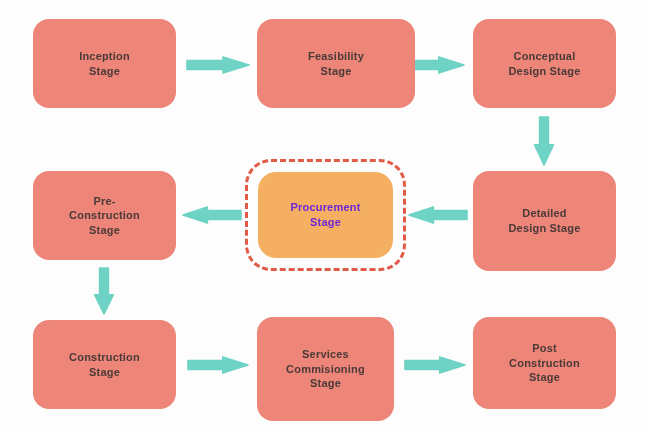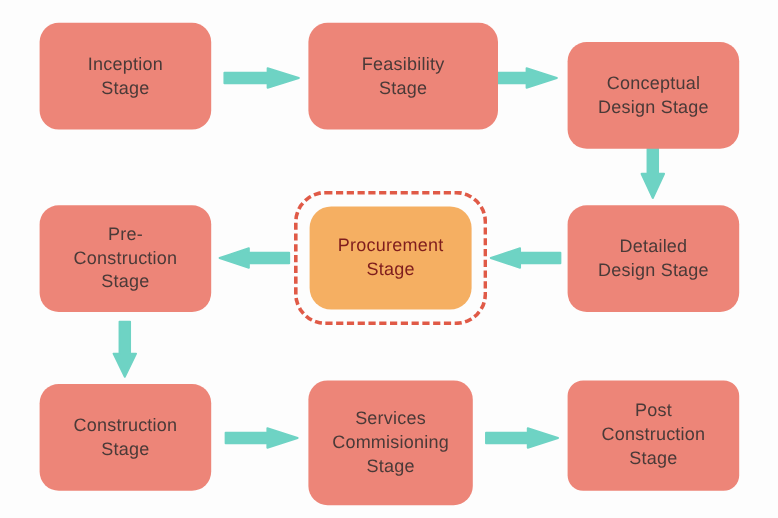--- a/index.html
+++ b/index.html
@@ -24,24 +24,24 @@
   .node {
     position: absolute;
     box-sizing: border-box;
     display: flex;
     align-items: center;
     justify-content: center;
     text-align: center;
     border-radius: 16px;
     background: #ed8578;
     color: #4a3a38;
-    font-size: 15px;
+    font-size: 11px;
     line-height: 1.32;
     letter-spacing: 0.2px;
-    font-weight: 400;
+    font-weight: 700;
     padding: 2px 6px;
     white-space: pre-line;
   }
   .node.highlight {
     background: #f5af62;
     border-radius: 18px;
   }
 
   
   .ring {
@@ -104,31 +104,31 @@
     </div>
     <div class="arrow" style="left: 405px; top: 352px; width: 60px; height: 26px;">
       <svg viewBox="0 0 60 26" xmlns="http://www.w3.org/2000/svg">
         <polygon points="0.0,8.6 34.8,8.6 34.8,4.9 60.0,13.0 34.8,21.1 34.8,17.4 0.0,17.4" fill="#6ED3C4" stroke="#6ED3C4" stroke-width="1.6" stroke-linejoin="round"></polygon>
       </svg>
     </div>
     <div class="node" style="left: 33px; top: 19px; width: 143px; height: 89px; background: rgb(237, 133, 120); color: rgb(74, 58, 56);">Inception
 Stage</div>
     <div class="node" style="left: 257px; top: 19px; width: 158px; height: 89px; background: rgb(237, 133, 120); color: rgb(74, 58, 56);">Feasibility
 Stage</div>
-    <div class="node" style="left: 473px; top: 19px; width: 143px; height: 89px; background: rgb(237, 133, 120); color: rgb(74, 58, 56); margin-top: 16px;">Conceptual
+    <div class="node" style="left: 473px; top: 19px; width: 143px; height: 89px; background: rgb(237, 133, 120); color: rgb(74, 58, 56);">Conceptual
 Design Stage</div>
-    <div class="node" style="left: 473px; top: 171px; width: 143px; height: 89px; background: rgb(237, 133, 120); color: rgb(74, 58, 56);">Detailed
+    <div class="node" style="left: 473px; top: 171px; width: 143px; height: 100px; background: rgb(237, 133, 120); color: rgb(74, 58, 56);">Detailed
 Design Stage</div>
     <div class="ring" style="left: 245px; top: 159px; width: 161px; height: 112px; border-color: rgb(224, 90, 71);"></div>
-    <div class="node highlight" style="left: 258px; top: 172px; width: 135px; height: 86px; background: rgb(245, 175, 98); color: #7f1d1d;">Procurement
+    <div class="node highlight" style="left: 258px; top: 172px; width: 135px; height: 86px; background: rgb(245, 175, 98); color: #6d28d9;">Procurement
 Stage</div>
     <div class="node" style="left: 33px; top: 171px; width: 143px; height: 89px; background: rgb(237, 133, 120); color: rgb(74, 58, 56);">Pre-
 Construction
 Stage</div>
     <div class="node" style="left: 33px; top: 320px; width: 143px; height: 89px; background: rgb(237, 133, 120); color: rgb(74, 58, 56);">Construction
 Stage</div>
     <div class="node" style="left: 257px; top: 317px; width: 137px; height: 104px; background: rgb(237, 133, 120); color: rgb(74, 58, 56);">Services
 Commisioning
 Stage</div>
-    <div class="node" style="left: 473px; top: 317px; width: 143px; height: 92px; background: rgb(237, 133, 120); color: rgb(74, 58, 56); border-radius: 13px;">Post
+    <div class="node" style="left: 473px; top: 317px; width: 143px; height: 92px; background: rgb(237, 133, 120); color: rgb(74, 58, 56);">Post
 Construction
 Stage</div>
   </div>
 
 </body></html>

